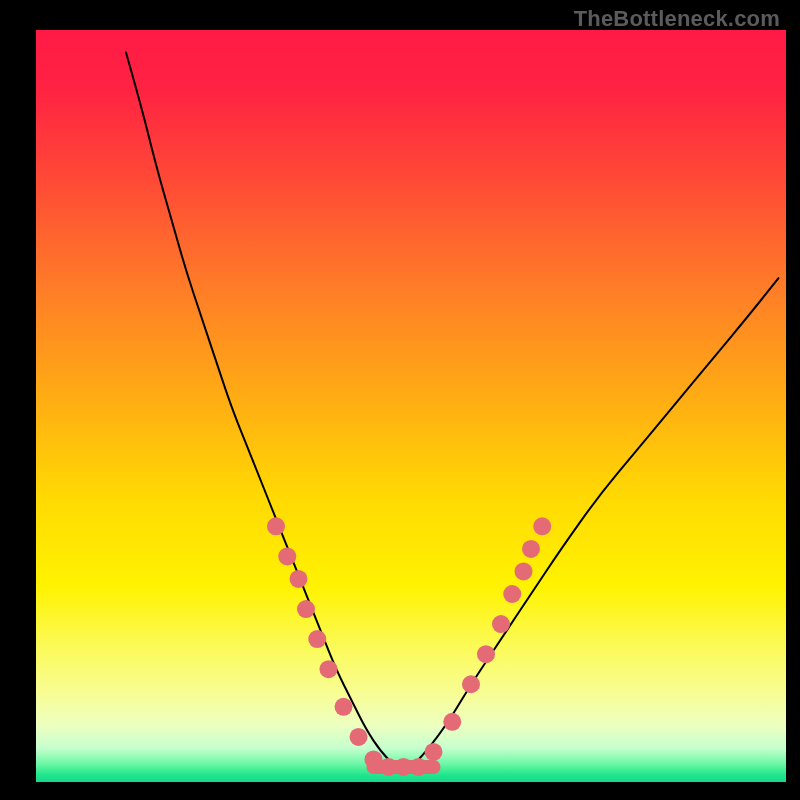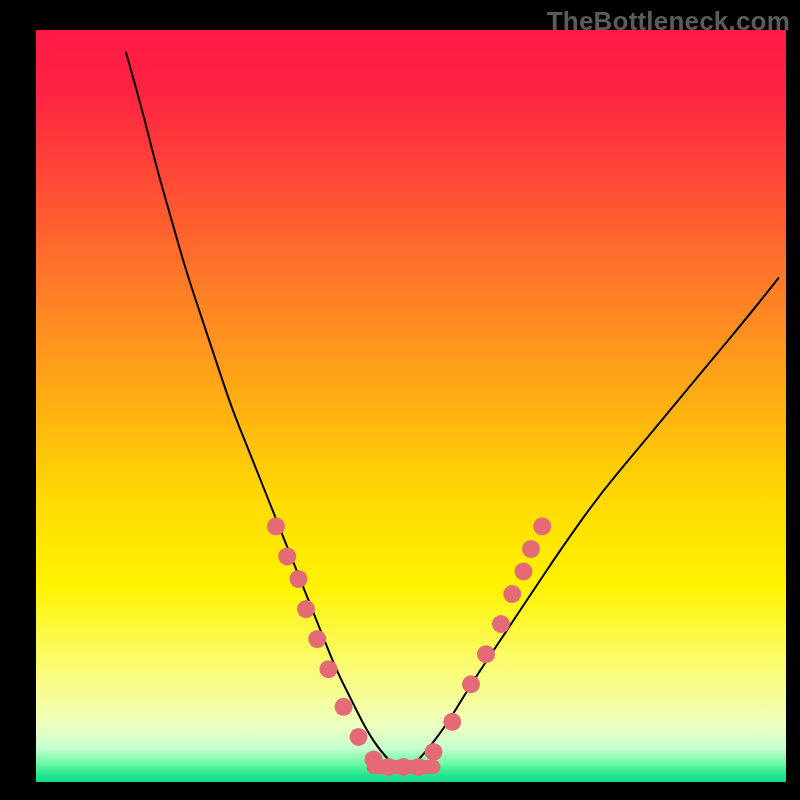--- a/index.html
+++ b/index.html
@@ -12,22 +12,22 @@
     font-family: Arial, Helvetica, sans-serif;
   }
   .wrap {
     position: relative;
     width: 800px;
     height: 800px;
   }
   .watermark {
     position: absolute;
     top: 6px;
-    right: 10px;
-    font-size: 26px;
+    right: 20px;
+    font-size: 22px;
     font-weight: 600;
     color: #5b5b5b;
     letter-spacing: 0.2px;
     z-index: 10;
     user-select: none;
   }
   svg {
     display: block;
   }
 </style>

